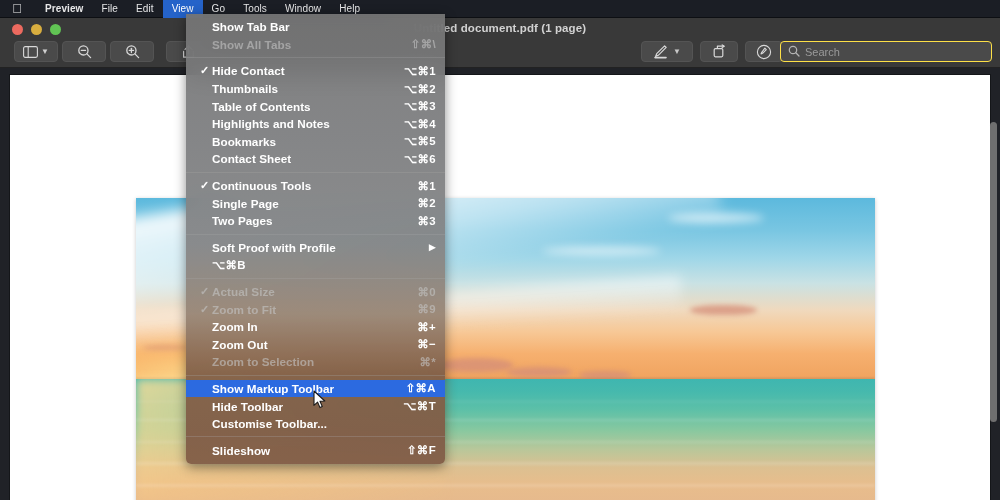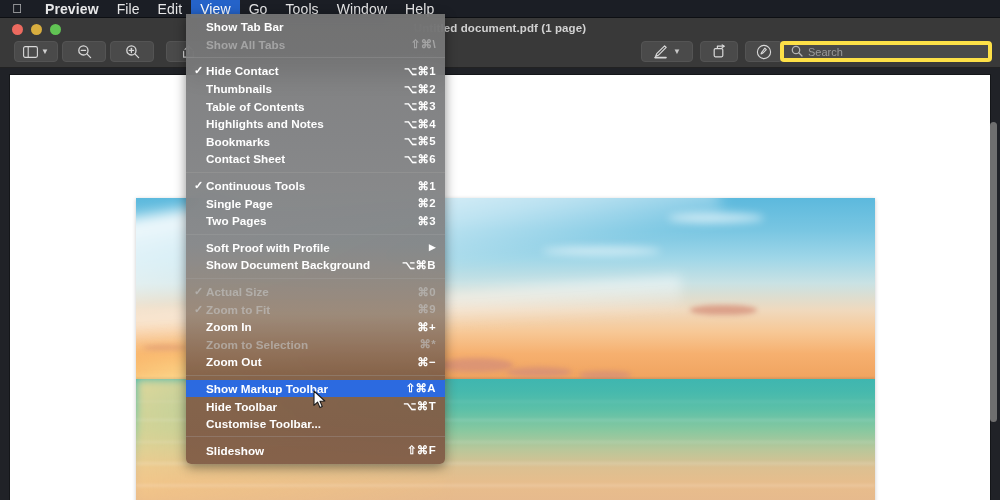--- a/index.html
+++ b/index.html
@@ -19,21 +19,21 @@
     padding-left:10px;
     z-index:40;
     border-bottom:1px solid #0d0f13;
   }
   .mb-apple{
     width:14px; height:15px; margin-right:12px;
     display:flex; align-items:center; justify-content:center;
     color:#e9e9ea; font-size:13px; line-height:1;
   }
   .mb-item{
-    color:#e7e7e8; font-size:14px; height:18px;
+    color:#e7e7e8; font-size:10px; height:18px;
     padding:0 9px; display:flex; align-items:center;
     white-space:nowrap; letter-spacing:.1px;
   }
   .mb-item.bold{ font-weight:bold; }
   .mb-item.active{ background:#2563c9; color:#fff; }
 
   
   #window{
     position:absolute; left:0; top:18px; width:1000px; height:482px;
     background:#ffffff;
@@ -63,21 +63,21 @@
     position:absolute; height:21px; top:2px;
     background:#4a4a4a; border-radius:4px;
     border:1px solid #545454;
     display:flex; align-items:center; justify-content:center;
     color:#d8d8d8;
   }
   .tb-btn svg{ display:block; }
 
   #searchfield{
     position:absolute; top:2px; left:780px; width:212px; height:21px;
-    background:#4a4a4a; border:4px solid #fde047; border-radius:4px;
+    background:#4a4a4a; border:1px solid #fde047; border-radius:4px;
     display:flex; align-items:center; padding-left:7px; gap:5px;
   }
   #search-input{
     background:transparent; border:0; outline:none;
     color:#c8c8c8; font-size:11px; width:170px;
     font-family:"Liberation Sans", sans-serif;
   }
   #search-input::placeholder{ color:#9a9a9a; }
 
   
@@ -186,21 +186,21 @@
         rgba(150,132,116,.93) 300px,
         rgba(128,93,70,.93) 360px,
         rgba(126,89,68,.93) 420px,
         rgba(128,91,70,.93) 472px);
     backdrop-filter:blur(14px);
     overflow:hidden;
   }
   .mi{
     position:relative; height:17.6px;
     display:flex; align-items:center;
-    padding:0 9px 0 8px;
+    padding:0 9px 0 14px;
     color:#ffffff; font-size:11.7px;
     white-space:nowrap;
     font-weight:bold;
   }
   .mi .chk{
     width:12px; display:inline-block; flex:0 0 12px;
     font-size:11px; text-align:left; font-weight:bold;
   }
   .mi .lbl{ flex:1 1 auto; letter-spacing:.05px; }
   .mi .key{
@@ -431,48 +431,47 @@
       <span class="key">⌘3</span>
     </div>
     <div class="sep"></div>
     <div class="mi">
       <span class="chk"></span>
       <span class="lbl">Soft Proof with Profile</span>
       <span class="key arrow">▶</span>
     </div>
     <div class="mi">
       <span class="chk"></span>
-      <span class="lbl">Show Document Background</span>
       <span class="key">⌥⌘B</span>
     </div>
     <div class="sep"></div>
     <div class="mi disabled">
       <span class="chk">✓</span>
       <span class="lbl">Actual Size</span>
       <span class="key">⌘0</span>
     </div>
     <div class="mi disabled">
       <span class="chk">✓</span>
       <span class="lbl">Zoom to Fit</span>
       <span class="key">⌘9</span>
     </div>
     <div class="mi">
       <span class="chk"></span>
       <span class="lbl">Zoom In</span>
       <span class="key">⌘+</span>
     </div>
+    <div class="mi">
+      <span class="chk"></span>
+      <span class="lbl">Zoom Out</span>
+      <span class="key">⌘−</span>
+    </div>
     <div class="mi disabled">
       <span class="chk"></span>
       <span class="lbl">Zoom to Selection</span>
       <span class="key">⌘*</span>
-    </div>
-    <div class="mi">
-      <span class="chk"></span>
-      <span class="lbl">Zoom Out</span>
-      <span class="key">⌘−</span>
     </div>
     <div class="sep"></div>
     <div class="mi sel">
       <span class="chk"></span>
       <span class="lbl">Show Markup Toolbar</span>
       <span class="key">⇧⌘A</span>
     </div>
     <div class="mi">
       <span class="chk"></span>
       <span class="lbl">Hide Toolbar</span>

